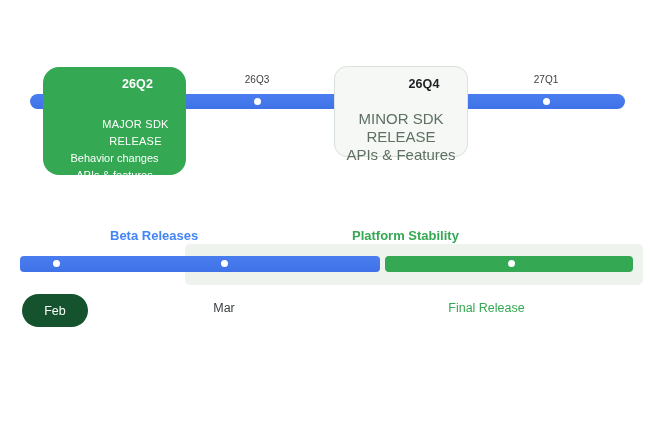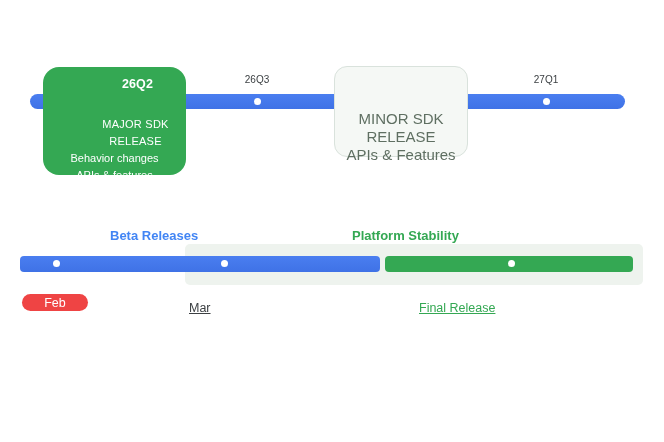--- a/index.html
+++ b/index.html
@@ -164,37 +164,37 @@
   }
   #title-beta { left: 110px; color: #4285f4; }
   #title-stability { left: 352px; color: #34a853; }
 
   
   #feb-pill {
     position: absolute;
     left: 22px;
     top: 294px;
     width: 66px;
-    height: 17px;
-    background: #ef4444;
+    height: 33px;
+    background: #14532d;
     border-radius: 999px;
     display: flex;
     align-items: center;
     justify-content: center;
   }
   #feb-pill span {
     color: #ffffff;
     font-size: 12.5px;
     font-weight: 500;
   }
   .month-label {
     position: absolute;
     font-size: 12.5px;
     top: 301px;
-    text-decoration: underline;
+    text-align: center;
   }
   #label-mar { left: 189px; width: 70px; color: #3c4043; }
   #label-final { left: 419px; width: 135px; color: #34a853; }
 </style>
 </head>
 <body>
 
 <div id="top-timeline">
 
   <div id="top-rail" class="rail"></div>
@@ -209,20 +209,21 @@
     <div id="body-26q2" class="quarter-body">
       <div class="ln1">MAJOR SDK RELEASE</div>
       <div>Behavior changes</div>
       <div>APIs &amp; features</div>
     </div>
   </div>
 
   <div id="label-26q3" class="bare-quarter">26Q3</div>
 
   <div id="card-26q4" class="quarter-card">
+    <div id="label-26q4" class="quarter-label">26Q4</div>
     <div id="body-26q4" class="quarter-body">
       <div>MINOR SDK RELEASE</div>
       <div>APIs &amp; Features</div>
     </div>
   </div>
 
   <div id="label-27q1" class="bare-quarter">27Q1</div>
 </div>
 
 <div id="bottom-timeline">

